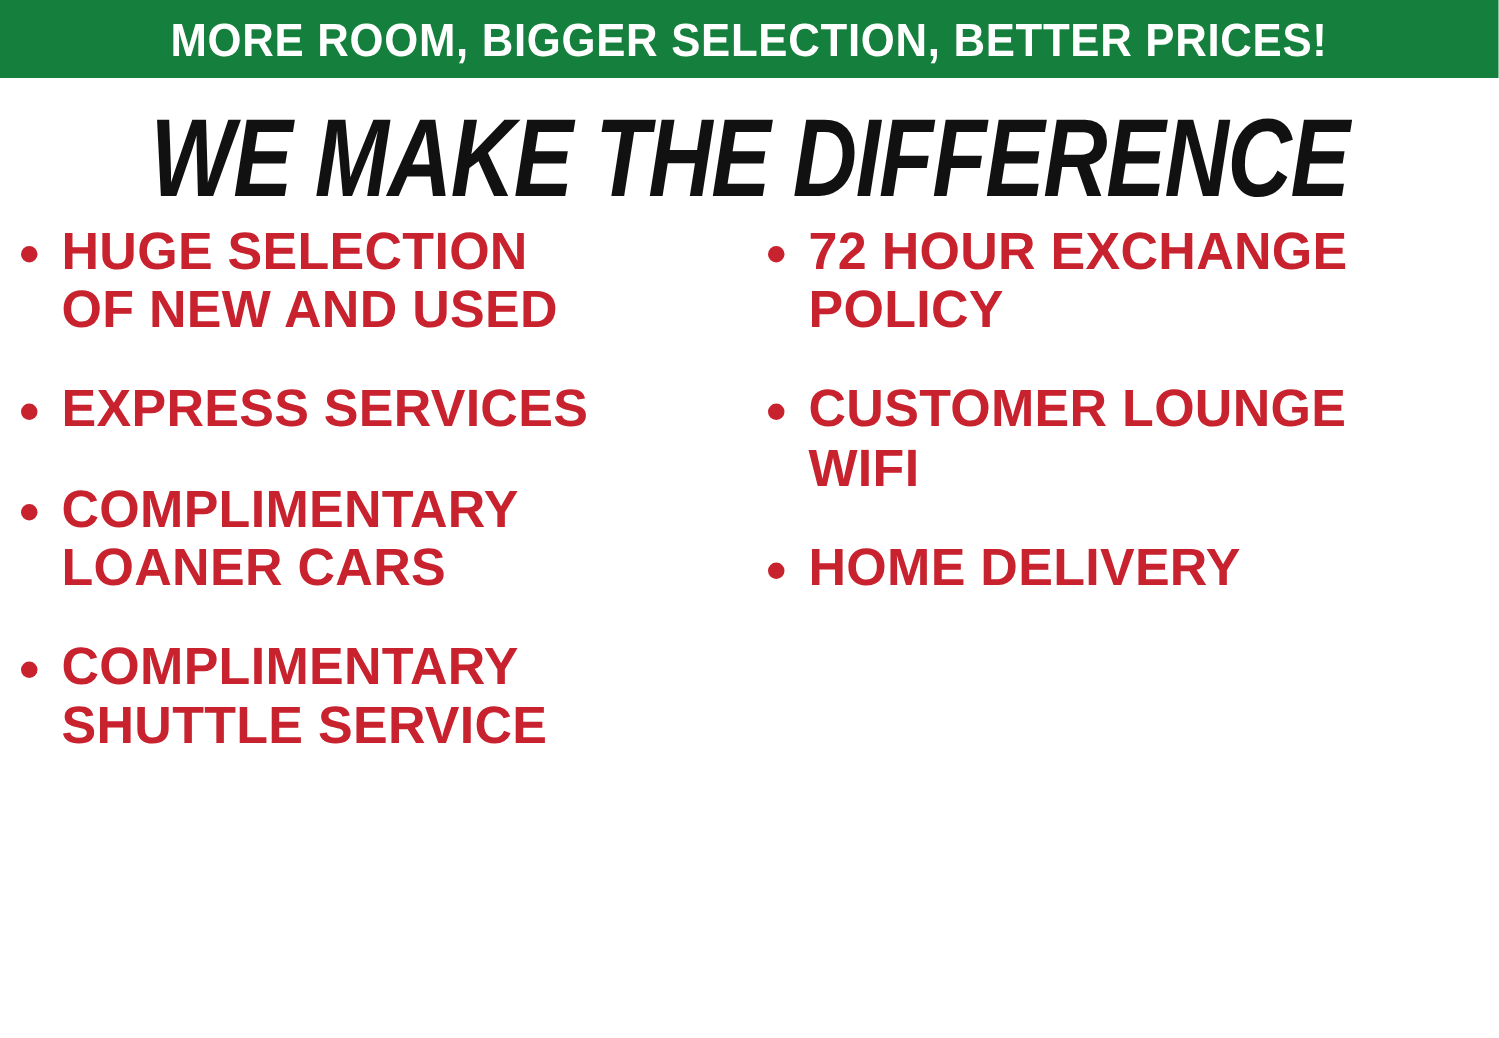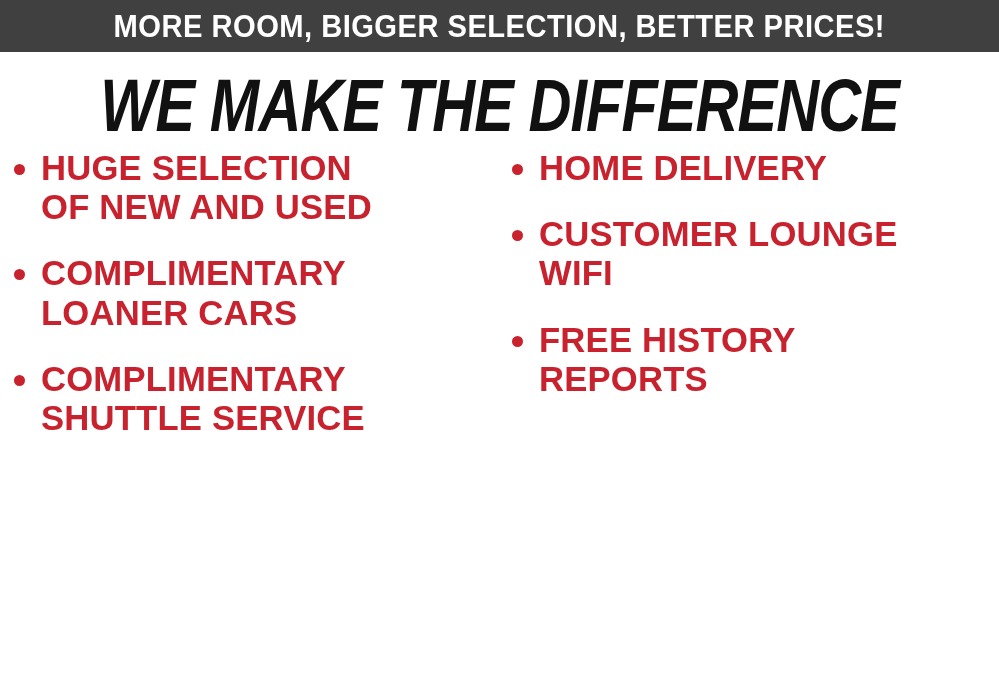--- a/index.html
+++ b/index.html
@@ -13,21 +13,21 @@
     font-family: "Liberation Sans", sans-serif;
     overflow: hidden;
   }
 
   #banner {
     position: absolute;
     left: 0;
     top: 0;
     width: 999px;
     height: 52px;
-    background: #404040;
+    background: #15803d;
     display: flex;
     align-items: center;
     justify-content: center;
   }
   #banner-text {
     color: #ffffff;
     font-family: "Liberation Sans Narrow", "Liberation Sans", sans-serif;
     font-weight: bold;
     font-size: 31px;
     letter-spacing: 0.5px;
@@ -112,40 +112,44 @@
 <div id="columns">
 
   <div class="column" id="col-left">
     <div class="bullet-item">
       <span class="bullet-dot"></span>
       <span class="bullet-label">HUGE SELECTION
 OF NEW AND USED</span>
     </div>
     <div class="bullet-item">
       <span class="bullet-dot"></span>
+      <span class="bullet-label">EXPRESS SERVICES</span>
+    </div>
+    <div class="bullet-item">
+      <span class="bullet-dot"></span>
       <span class="bullet-label">COMPLIMENTARY
 LOANER CARS</span>
     </div>
     <div class="bullet-item">
       <span class="bullet-dot"></span>
       <span class="bullet-label">COMPLIMENTARY
 SHUTTLE SERVICE</span>
     </div>
   </div>
 
   <div class="column" id="col-right">
     <div class="bullet-item">
       <span class="bullet-dot"></span>
-      <span class="bullet-label">HOME DELIVERY</span>
+      <span class="bullet-label">72 HOUR EXCHANGE
+POLICY</span>
     </div>
     <div class="bullet-item">
       <span class="bullet-dot"></span>
       <span class="bullet-label">CUSTOMER LOUNGE
 WIFI</span>
     </div>
     <div class="bullet-item">
       <span class="bullet-dot"></span>
-      <span class="bullet-label">FREE HISTORY
-REPORTS</span>
+      <span class="bullet-label">HOME DELIVERY</span>
     </div>
   </div>
 
 </div>
 
 </body></html>

